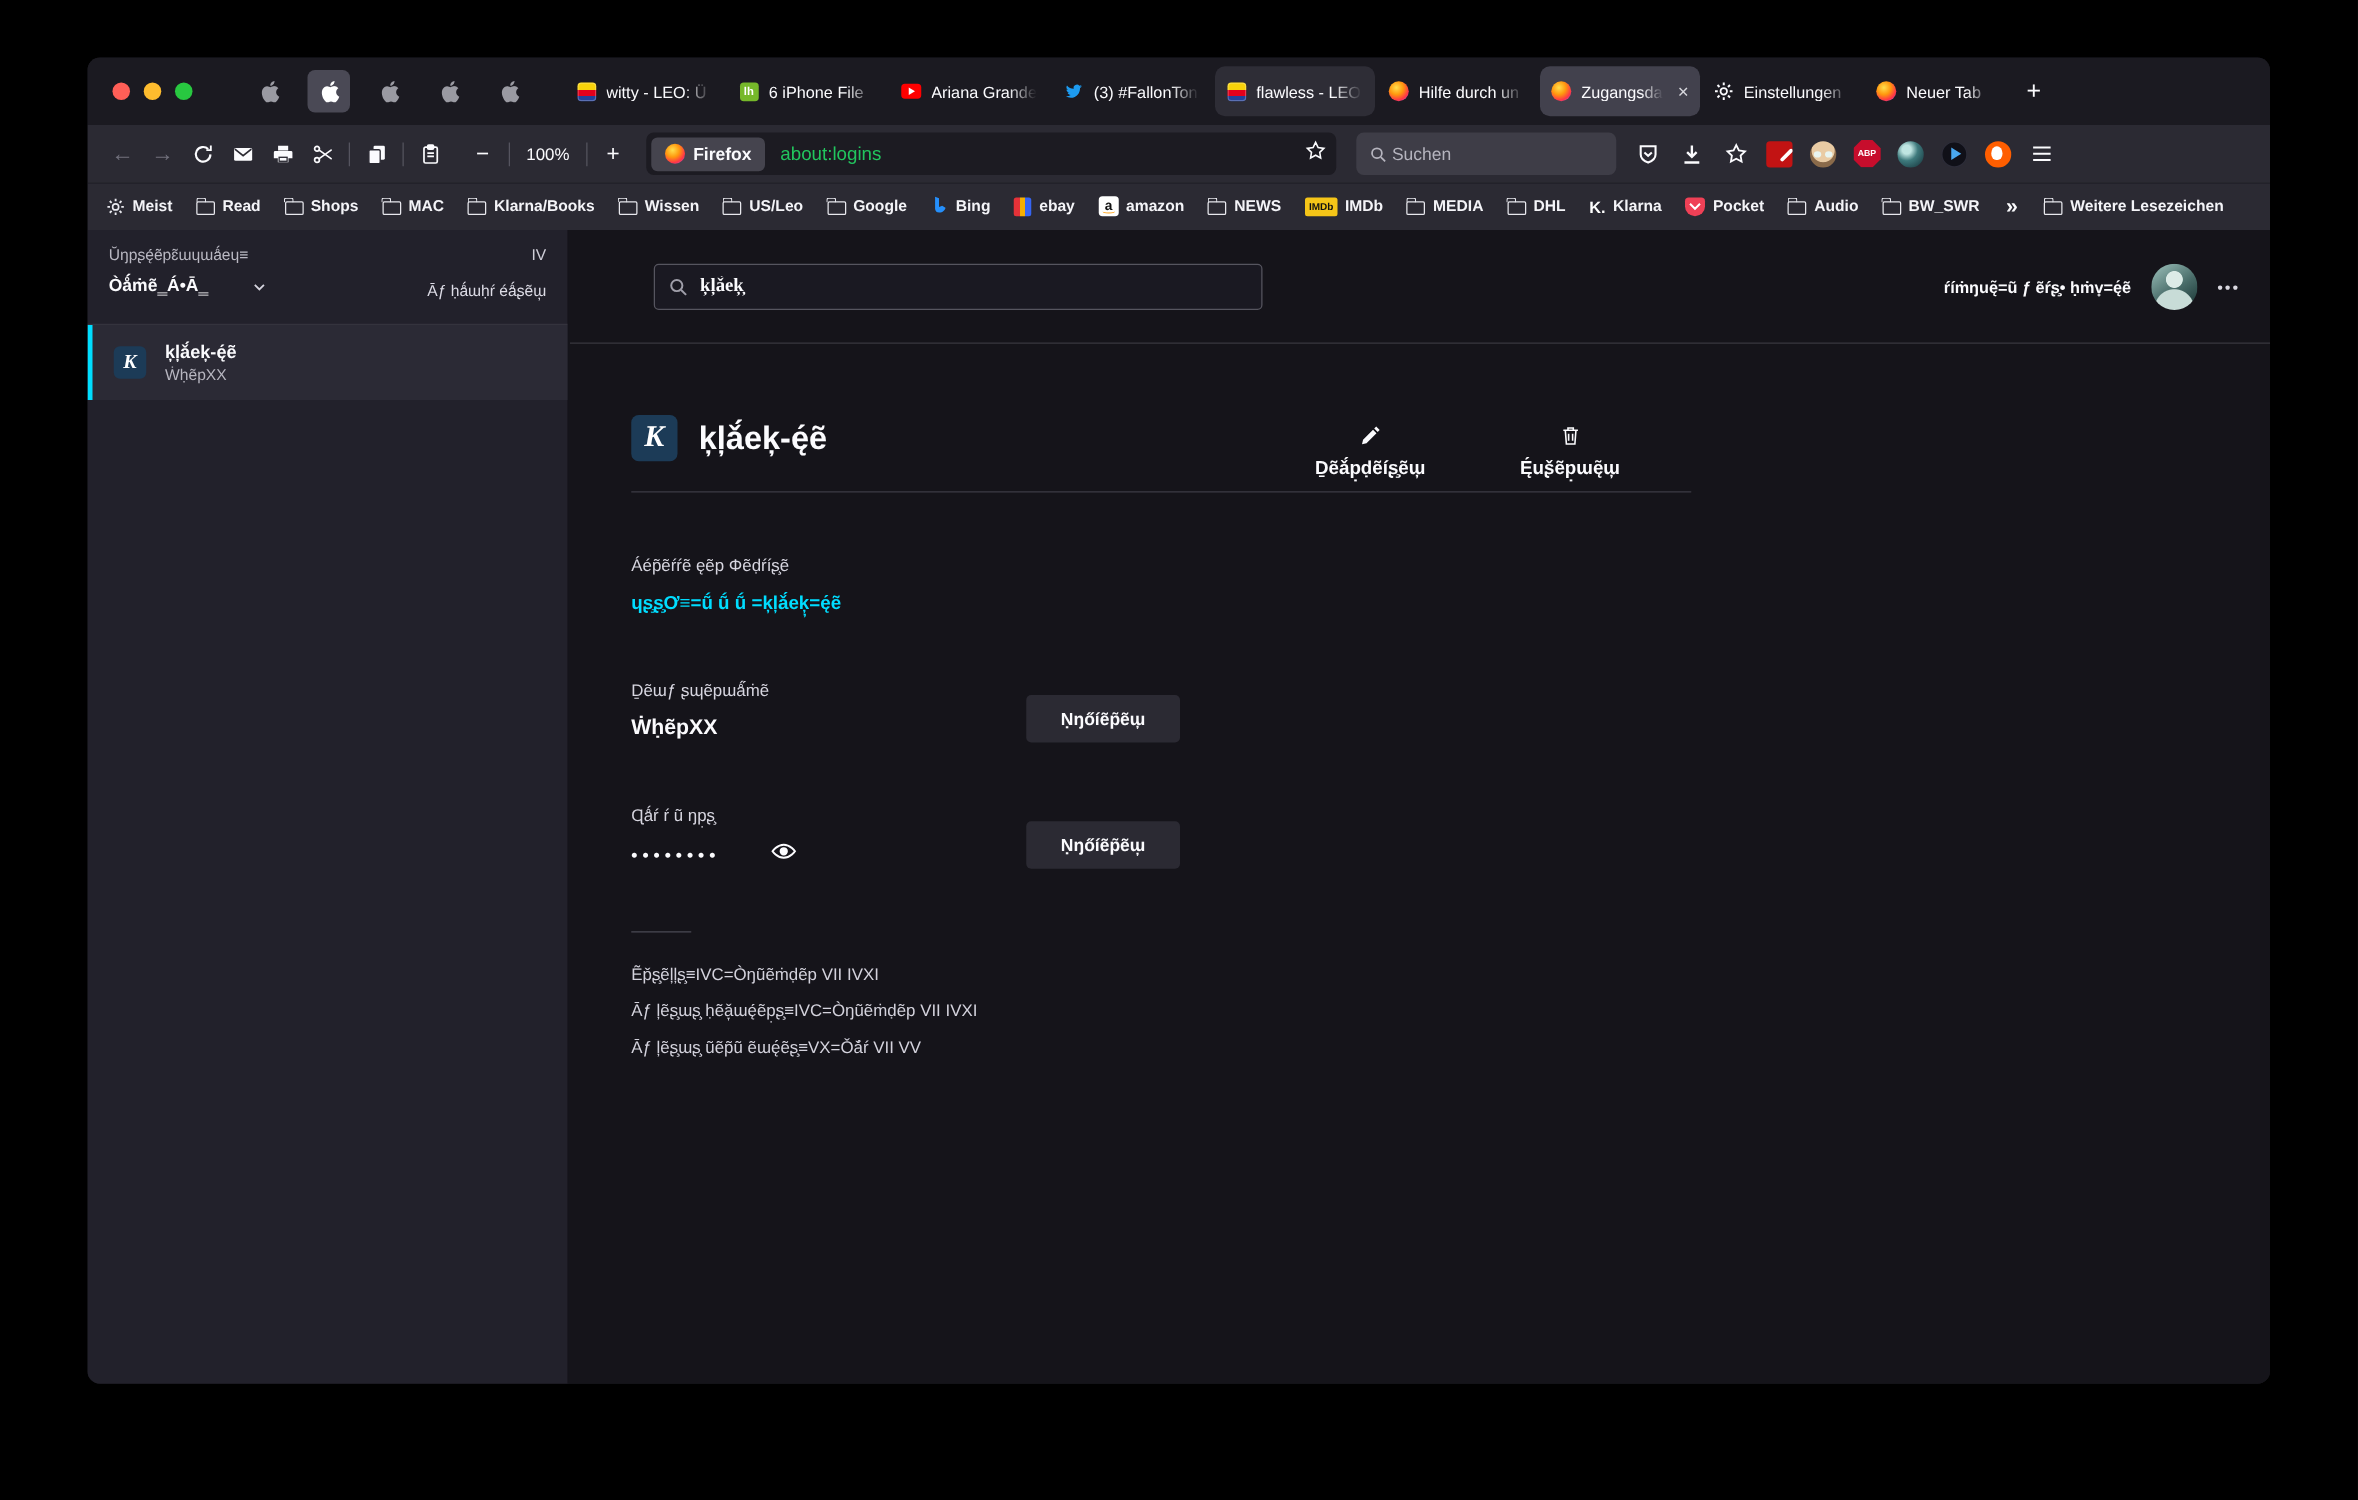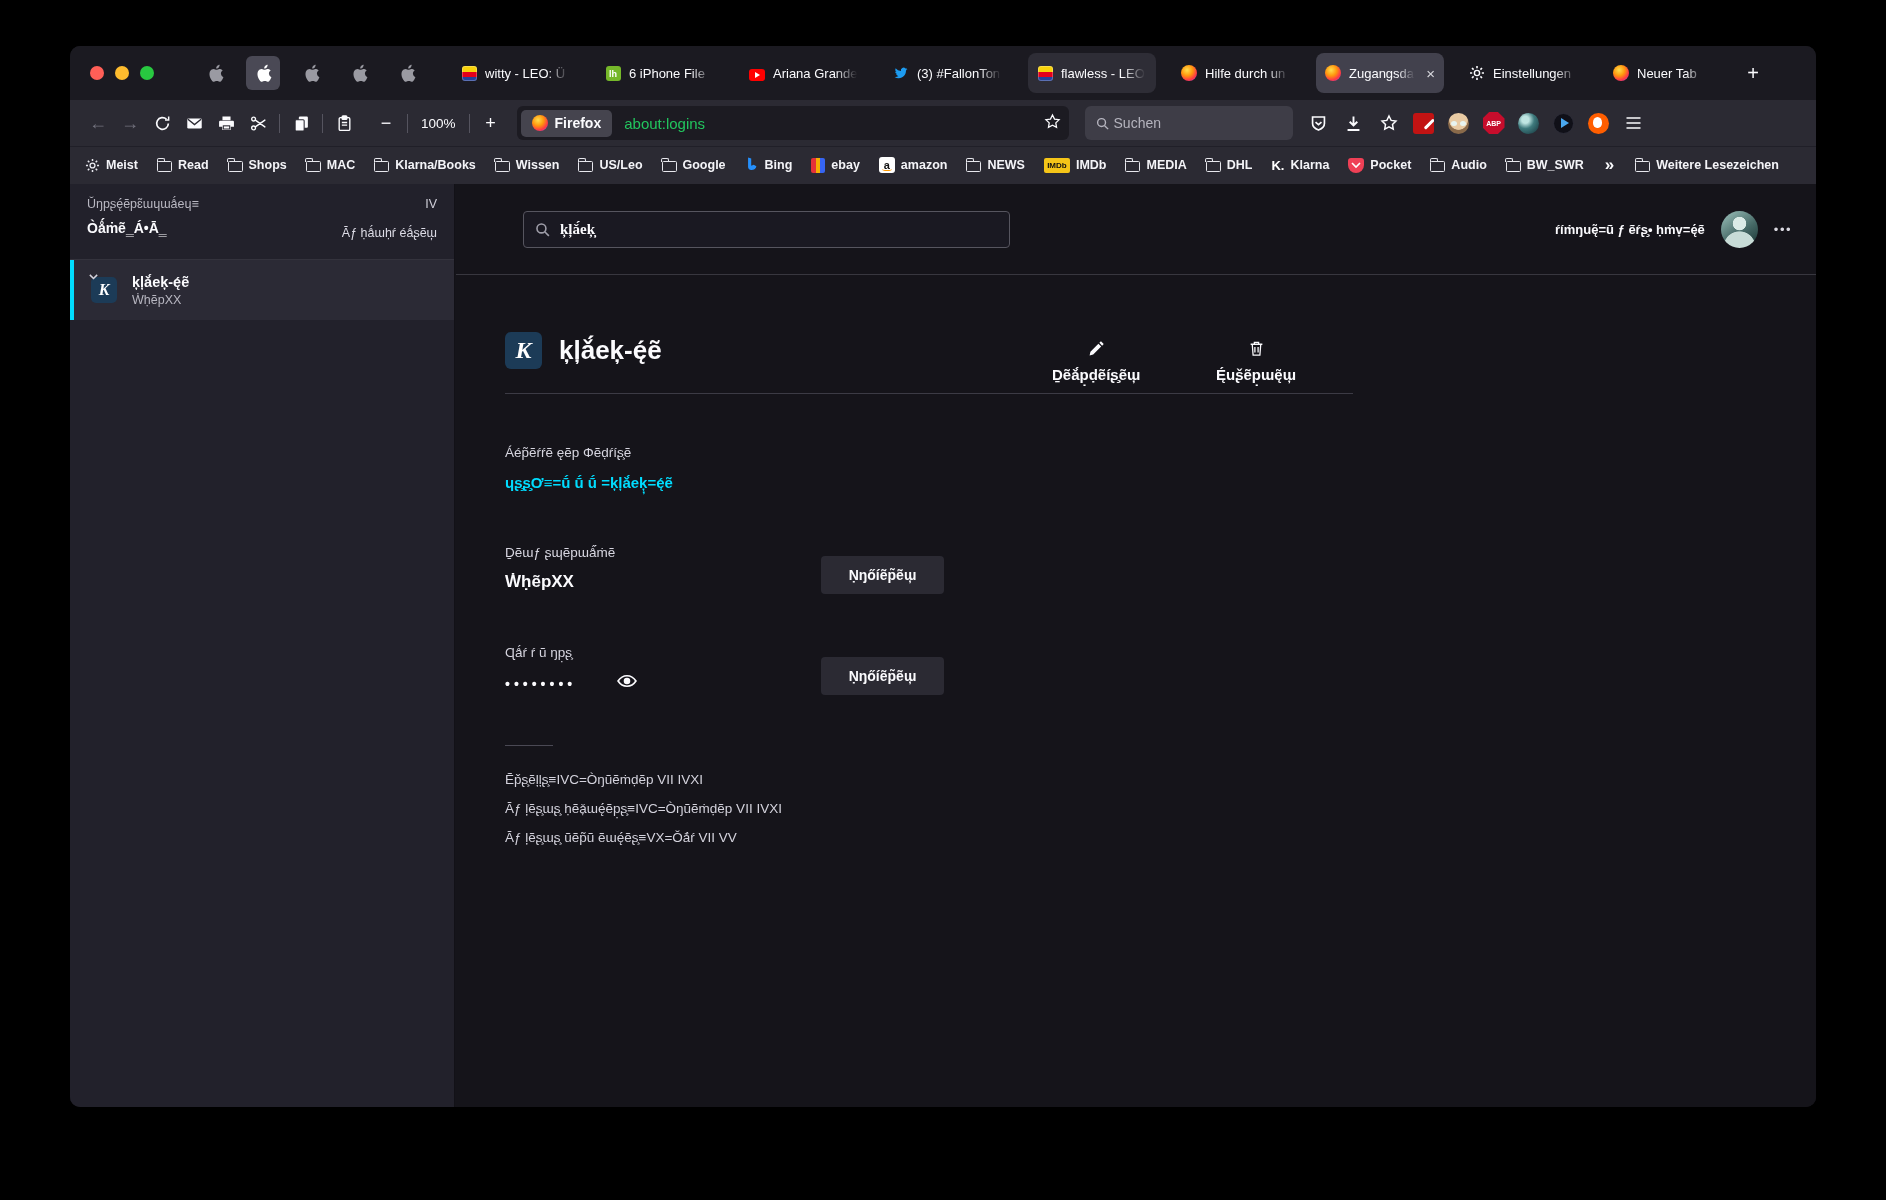--- a/index.html
+++ b/index.html
@@ -8,29 +8,29 @@
 
   
   .tabbar { position:absolute; left:0; top:0; right:0; height:54px; background:#1b1a21; display:flex; align-items:center; padding:0 14px 0 20px; }
   .lights { display:flex; gap:11px; margin-right:44px; }
   .light { width:14px; height:14px; border-radius:50%; }
   .light.red{background:#ff5f57;} .light.yellow{background:#febc2e;} .light.green{background:#28c840;}
   .pinned-group { display:flex; gap:14px; margin-right:28px; }
   .pinned { width:34px; height:34px; display:flex; align-items:center; justify-content:center; border-radius:6px; }
   .pinned.hl { background:#4a4955; }
   .pinned svg { width:17px; height:20px; }
-  .tabs { display:flex; align-items:center; gap:16px; flex:1; min-width:0; }
+  .tabs { display:flex; align-items:center; gap:2px; flex:1; min-width:0; }
   .tab { width:128px; height:40px; border-radius:8px; display:flex; align-items:center; gap:8px; padding:0 9px; color:#fbfbfe; font-size:13px; flex:0 0 auto; }
   .tab.hover { background:#2e2d36; }
   .tab.active { background:#42414d; }
   .tab-label { white-space:nowrap; overflow:hidden; flex:1; -webkit-mask:linear-gradient(90deg,#000 72%,transparent 98%); mask:linear-gradient(90deg,#000 72%,transparent 98%); }
   .tab-close { font-size:15px; color:#d8d8de; margin-left:2px; cursor:default; }
   .newtab-btn { width:34px; height:34px; display:flex; align-items:center; justify-content:center; color:#fbfbfe; font-size:20px; border-radius:6px; margin-left:6px; }
 
-  .favicon { width:16px; height:16px; flex:0 0 16px; display:flex; align-items:flex-end; justify-content:center; }
+  .favicon { width:16px; height:16px; flex:0 0 16px; display:flex; align-items:center; justify-content:center; }
   .fx-ball { width:16px; height:16px; border-radius:50%; background:radial-gradient(circle at 38% 32%, #ffdf4d 0%, #ff980e 38%, #ff3647 68%, #9059ff 100%); }
   .leo-ic { width:15px; height:15px; border-radius:3px; background:linear-gradient(180deg,#f8d20a 0 38%,#e3001b 38% 72%,#24409a 72%); box-shadow:inset 0 0 0 1px rgba(255,255,255,.25); }
   .lh-ic { width:15px; height:15px; border-radius:3px; background:#76b82a; color:#fff; font-size:9px; font-weight:700; display:flex; align-items:center; justify-content:center; }
   .yt-ic { width:17px; height:12px; border-radius:3px; background:#f00; display:flex; align-items:center; justify-content:center; }
   .yt-ic::after { content:''; border-left:5px solid #fff; border-top:3px solid transparent; border-bottom:3px solid transparent; }
   .gear-svg { width:16px; height:16px; }
 
   
   .toolbar { position:absolute; left:0; top:54px; right:0; height:46px; background:#2b2a33; display:flex; align-items:center; padding:0 12px; }
   .tbtn { width:32px; height:30px; border-radius:4px; display:flex; align-items:center; justify-content:center; color:#fbfbfe; font-size:18px; flex:0 0 auto; }
@@ -72,21 +72,21 @@
   .klarna-ic { color:#fff; font-weight:800; font-size:13px; }
   .pocket-ic { width:16px; height:15px; background:#ef4056; border-radius:3px 3px 8px 8px; display:flex; align-items:center; justify-content:center; }
   .pocket-ic svg { width:10px; height:7px; }
   .bm-chevrons { color:#fbfbfe; font-size:17px; font-weight:700; padding:0 2px; }
 
   
   .content { position:absolute; left:0; top:138px; right:0; bottom:0; background:#15141a; }
   .sidebar { position:absolute; left:0; top:0; bottom:0; width:385px; background:#22212b; border-right:1px solid #121117; }
   .side-head { padding:13px 17px 10px 17px; border-bottom:1px solid #34333d; position:relative; height:76px; }
   .sort-label { color:#b9b8c2; font-size:12.5px; }
-  .sort-row { display:flex; align-items:flex-start; gap:34px; margin-top:9px;flex-direction:column; }
+  .sort-row { display:flex; align-items:flex-end; gap:34px; margin-top:9px; }
   .sort-value { color:#fbfbfe; font-size:14px; font-weight:700; }
   .side-count { position:absolute; right:17px; top:13px; color:#cfced8; font-size:12.5px; }
   .side-showall { position:absolute; right:17px; top:42px; color:#dddce6; font-size:12.5px; }
   .login-item { height:60px; background:#2b2a35; border-left:4px solid #00ddff; display:flex; align-items:center; gap:15px; padding-left:17px; }
   .kicon { background:#1c3b57; color:#fff; font-weight:800; font-style:italic; display:flex; align-items:center; justify-content:center; border-radius:5px; font-family:"Liberation Serif",serif; }
   .kicon.small { width:26px; height:26px; font-size:16px; }
   .kicon.big { width:37px; height:37px; font-size:24px; border-radius:6px; }
   .li-title { color:#fbfbfe; font-size:14.5px; font-weight:700; }
   .li-sub { color:#b7b6c0; font-size:12.5px; margin-top:3px; }
   .side-bottom-btn { position:absolute; left:16px; width:353px; bottom:19px; height:37px; background:#2b2a33; border:none; border-radius:4px; color:#fbfbfe; font-size:14.5px; font-weight:700; font-family:"Liberation Sans",sans-serif; }

